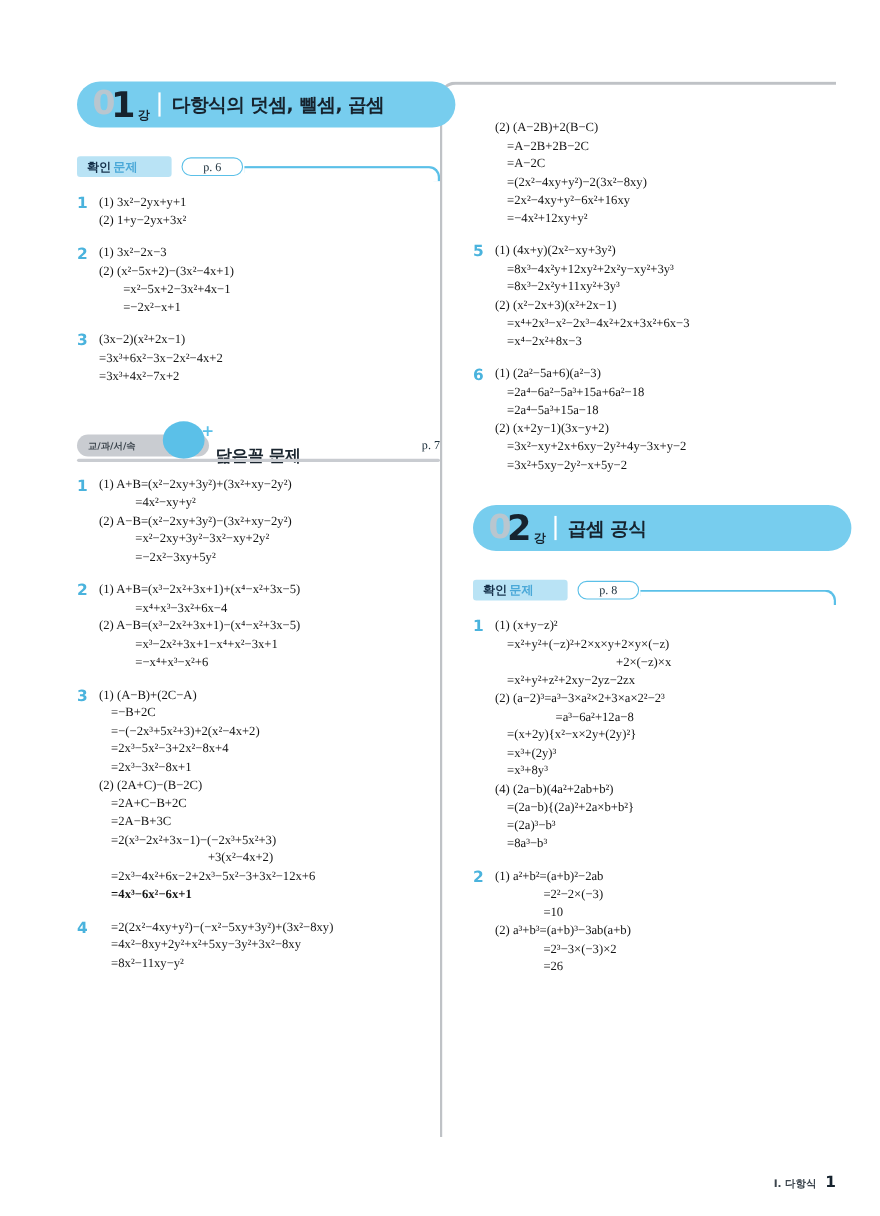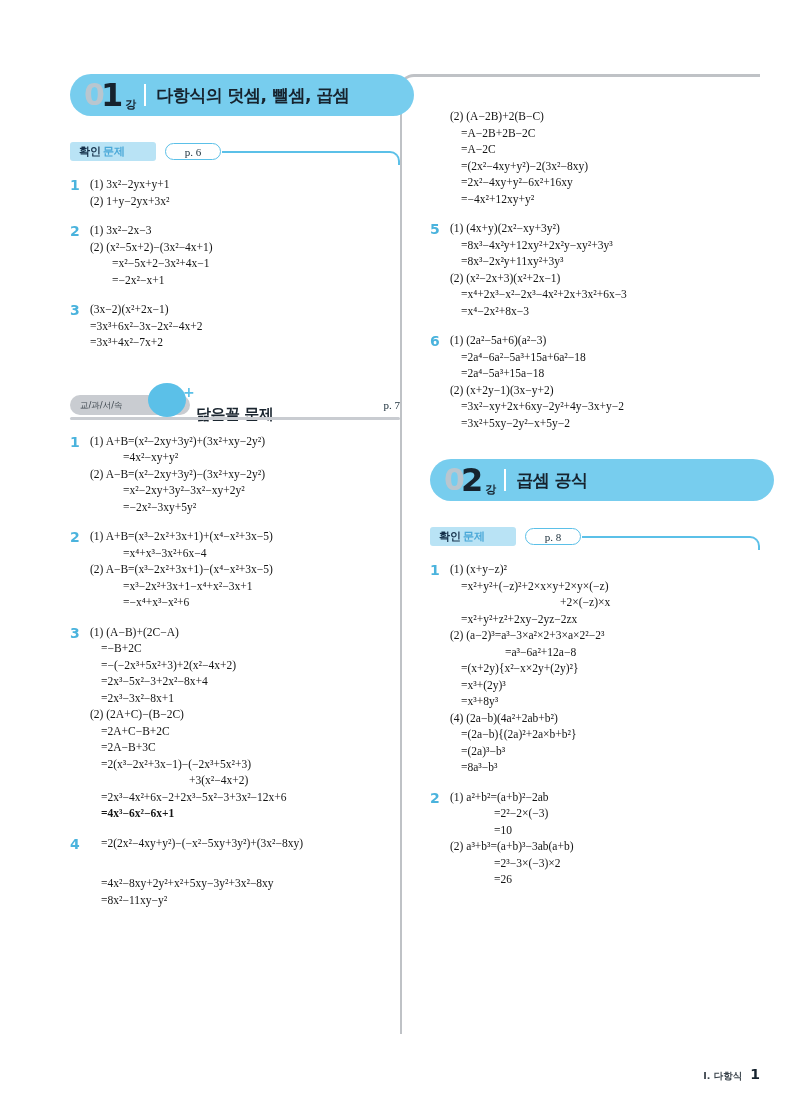--- a/index.html
+++ b/index.html
@@ -121,21 +121,21 @@
   }
   .sec-similar .gray-pill{
     position:absolute;left:0;top:14px;
     height:20px;width:120px;
     background:#c9ccd1;
     border-radius:10px;
   }
   .sec-similar .gyogwa{
     position:absolute;left:10px;top:19px;
     font-family:"DejaVu Sans",sans-serif;
-    font-size:8.5px;font-weight:normal;color:#3b444c;
+    font-size:8.5px;font-weight:bold;color:#3b444c;
     letter-spacing:0px;
   }
   .sec-similar .circle{
     position:absolute;left:78px;top:2px;
     width:38px;height:34px;
     background:#5bc0e8;
     border-radius:50%;
     display:flex;flex-direction:column;
     align-items:center;justify-content:center;
     line-height:1.05;
@@ -306,21 +306,21 @@
             <div class="line" style="padding-left: 11px;">=2(x³−2x²+3x−1)−(−2x³+5x²+3)</div>
             <div class="line" style="padding-left: 99px;">+3(x²−4x+2)</div>
             <div class="line" style="padding-left: 11px;">=2x³−4x²+6x−2+2x³−5x²−3+3x²−12x+6</div>
             <div class="line" style="padding-left: 11px; font-weight: bold;">=4x³−6x²−6x+1</div>
           </div>
         </div>
         <div class="prob">
           <div class="prob-no">4</div>
           <div class="prob-body">
             <div class="line" style="padding-left: 11px;">=2(2x²−4xy+y²)−(−x²−5xy+3y²)+(3x²−8xy)</div>
-            <div class="line" style="padding-left: 11px; margin-top: 24px;">=4x²−8xy+2y²+x²+5xy−3y²+3x²−8xy</div>
+            <div class="line" style="padding-left: 11px;">=4x²−8xy+2y²+x²+5xy−3y²+3x²−8xy</div>
             <div class="line" style="padding-left: 11px;">=8x²−11xy−y²</div>
           </div>
         </div>
       </div>
   </div>
 
   <div class="col col-right" style="top:108px;">
 
     <div class="problems" id="right-cont-list" style="margin-top:0;">
         <div class="prob">

